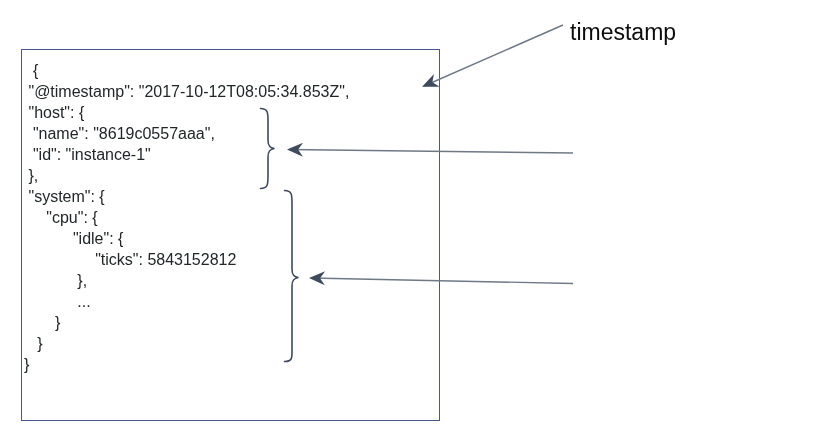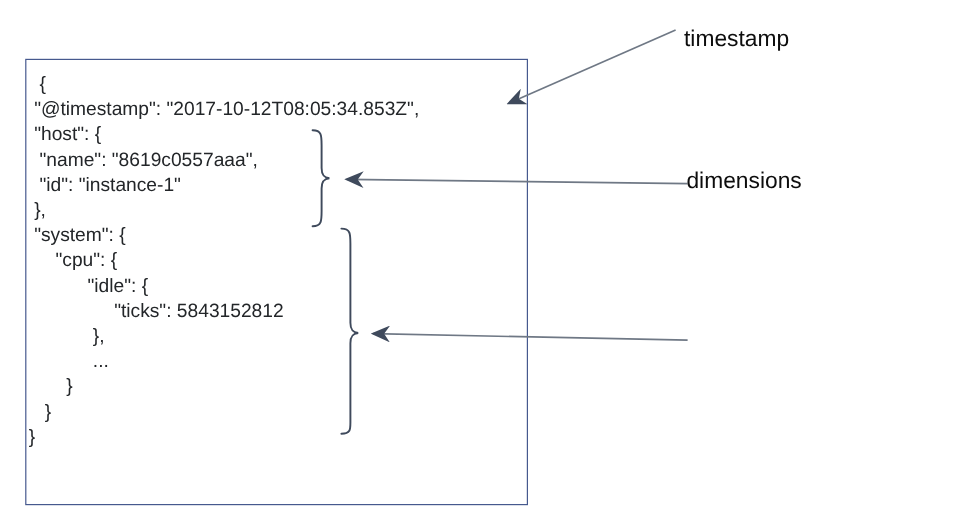--- a/index.html
+++ b/index.html
@@ -48,21 +48,21 @@
     stroke-width: 1.6;
     stroke-linecap: round;
   }
   .shaft {
     stroke: #6f7885;
     stroke-width: 1.4;
   }
   .anno-label {
     position: absolute;
     font-family: "Liberation Sans", sans-serif;
-    font-size: 19px;
+    font-size: 23px;
     line-height: 21px;
     color: #0d0d0d;
     white-space: nowrap;
   }
   #label-timestamp { left: 570px; top: 22px; }
   #label-dimensions { left: 572px; top: 141px; }
   #label-metric { left: 587px; top: 272px; }
 </style>
 </head>
 <body>
@@ -100,16 +100,15 @@
 
     <line class="shaft" x1="563" y1="25" x2="424" y2="86" marker-end="url(#ah)"></line>
 
     <line class="shaft" x1="573" y1="153" x2="289" y2="149.5" marker-end="url(#ah)"></line>
 
     <line class="shaft" x1="573" y1="283.5" x2="311" y2="278" marker-end="url(#ah)"></line>
   </svg>
 
   <div class="anno-label" id="label-timestamp">timestamp</div>
 
-  <div class="anno-label" id="label-dimensions">dimensions</div>
 
 
 </div>
 
 </body></html>

